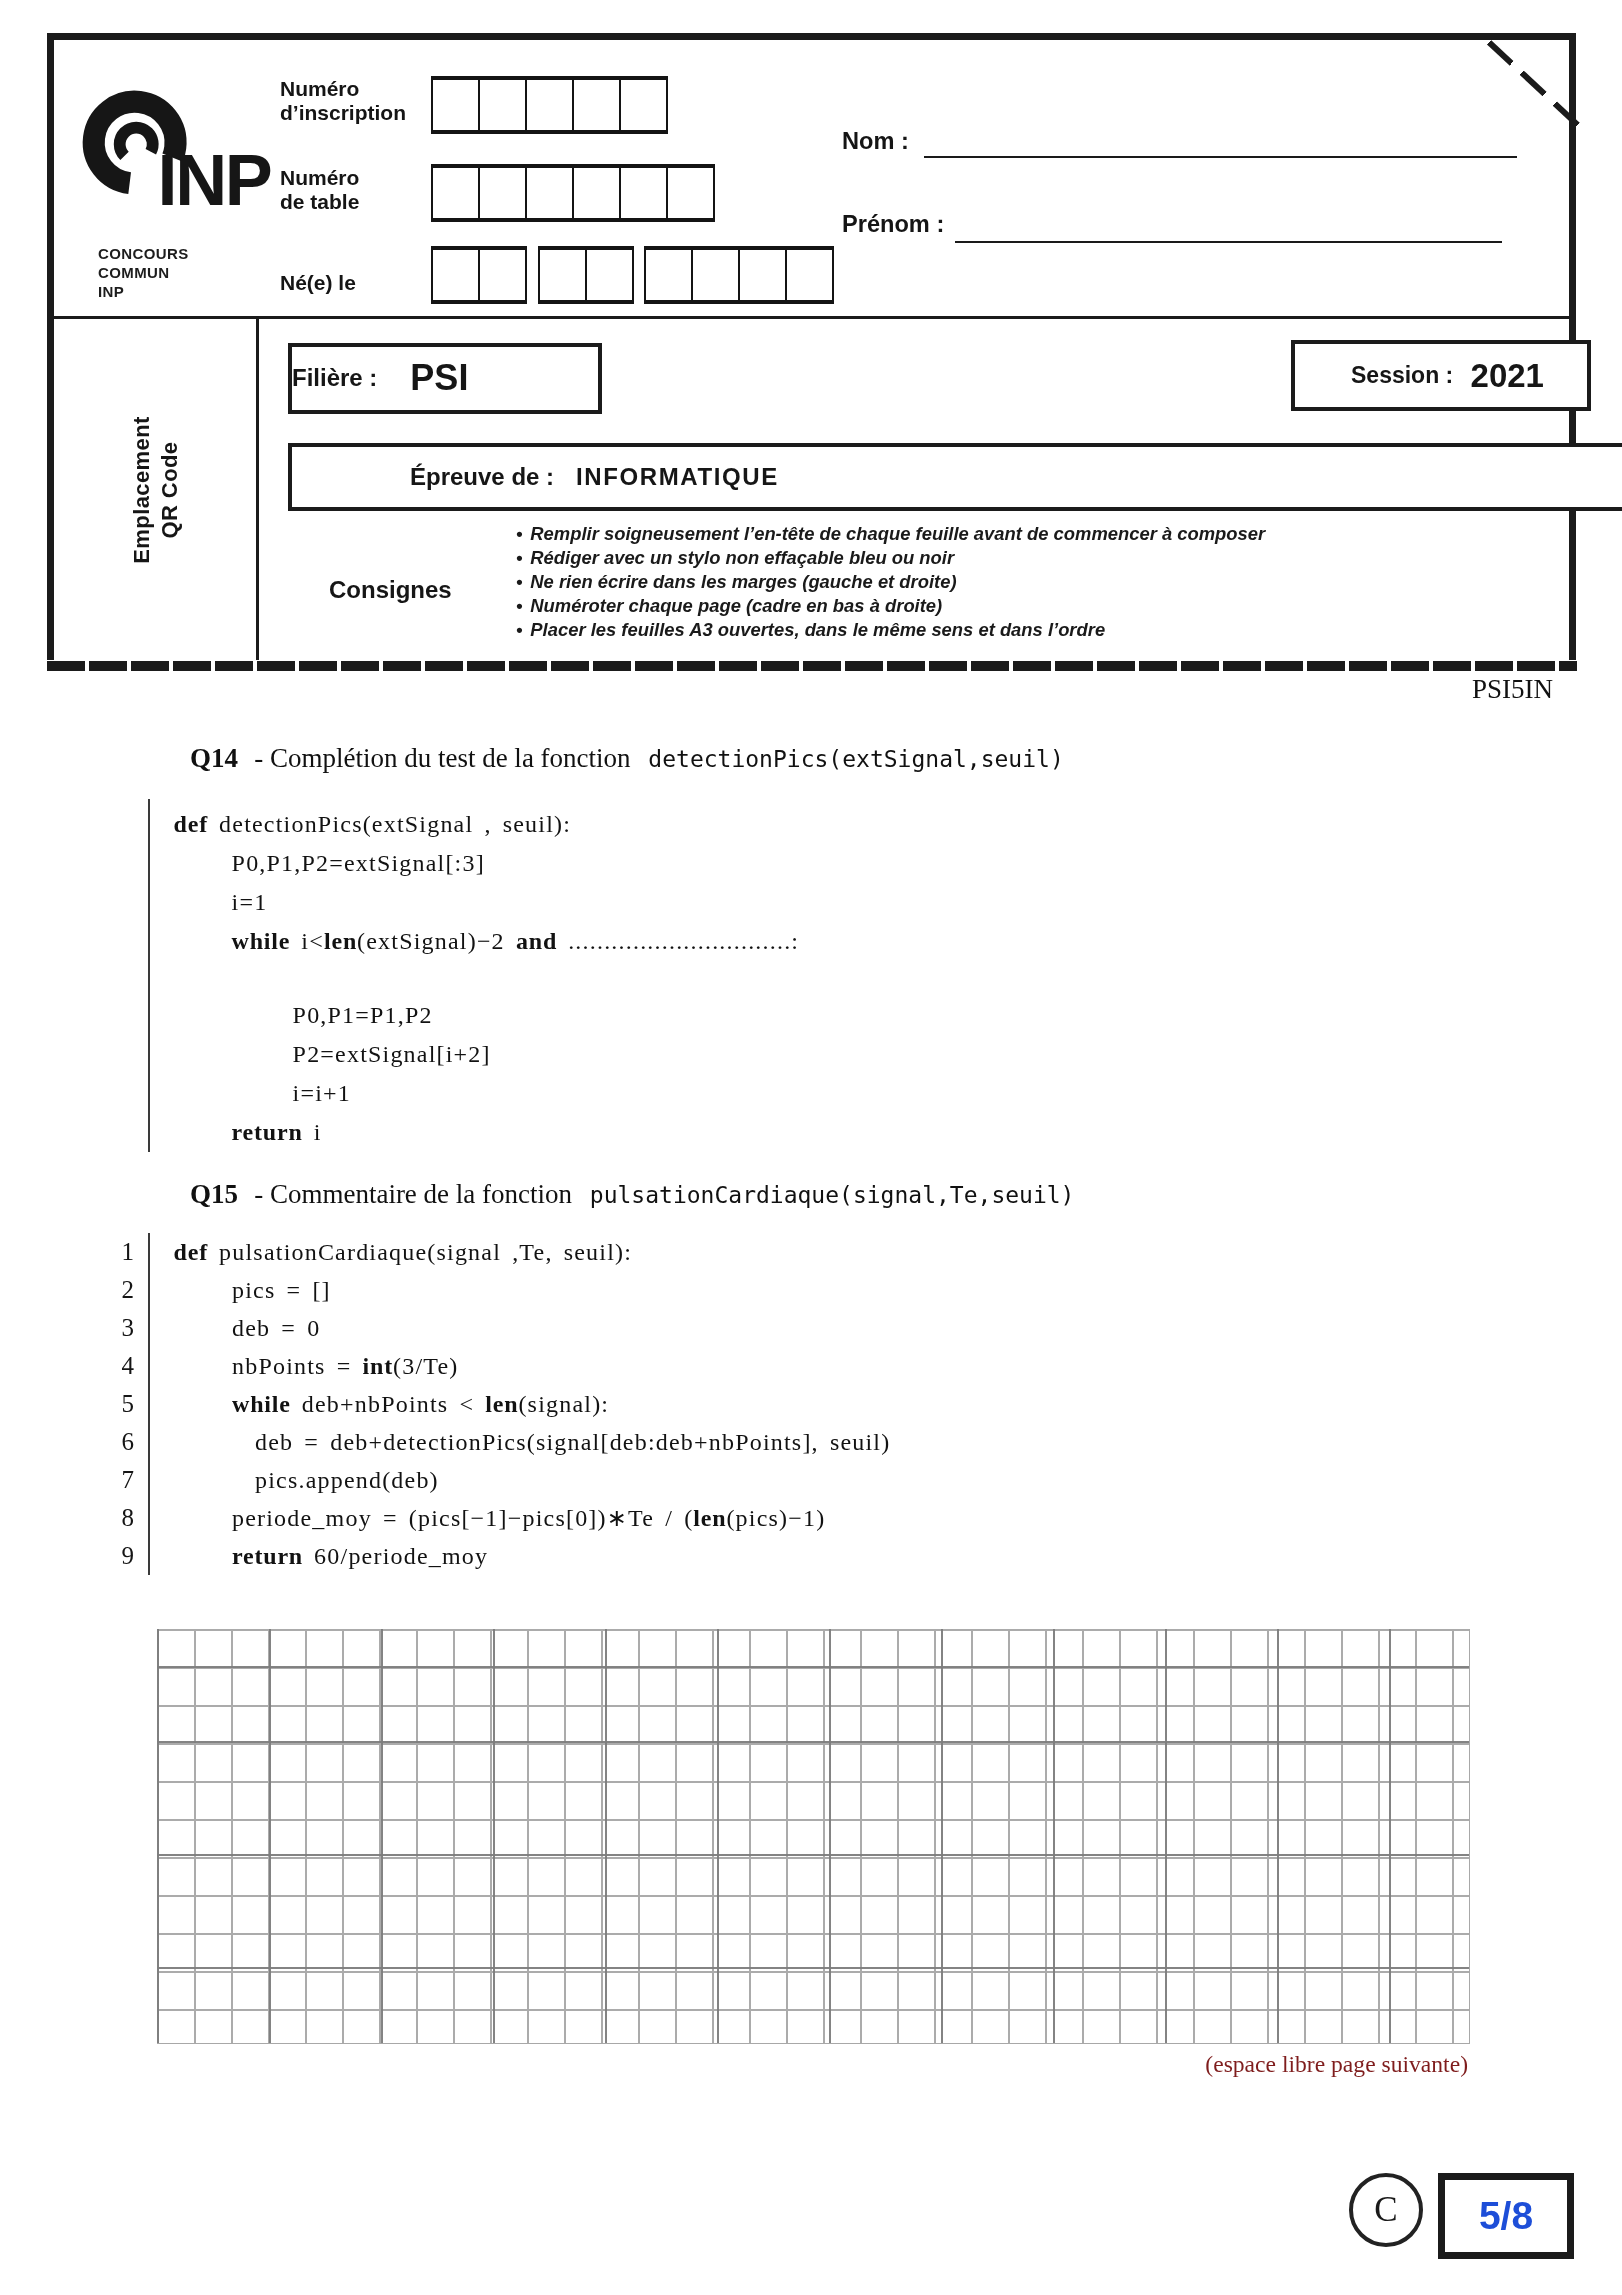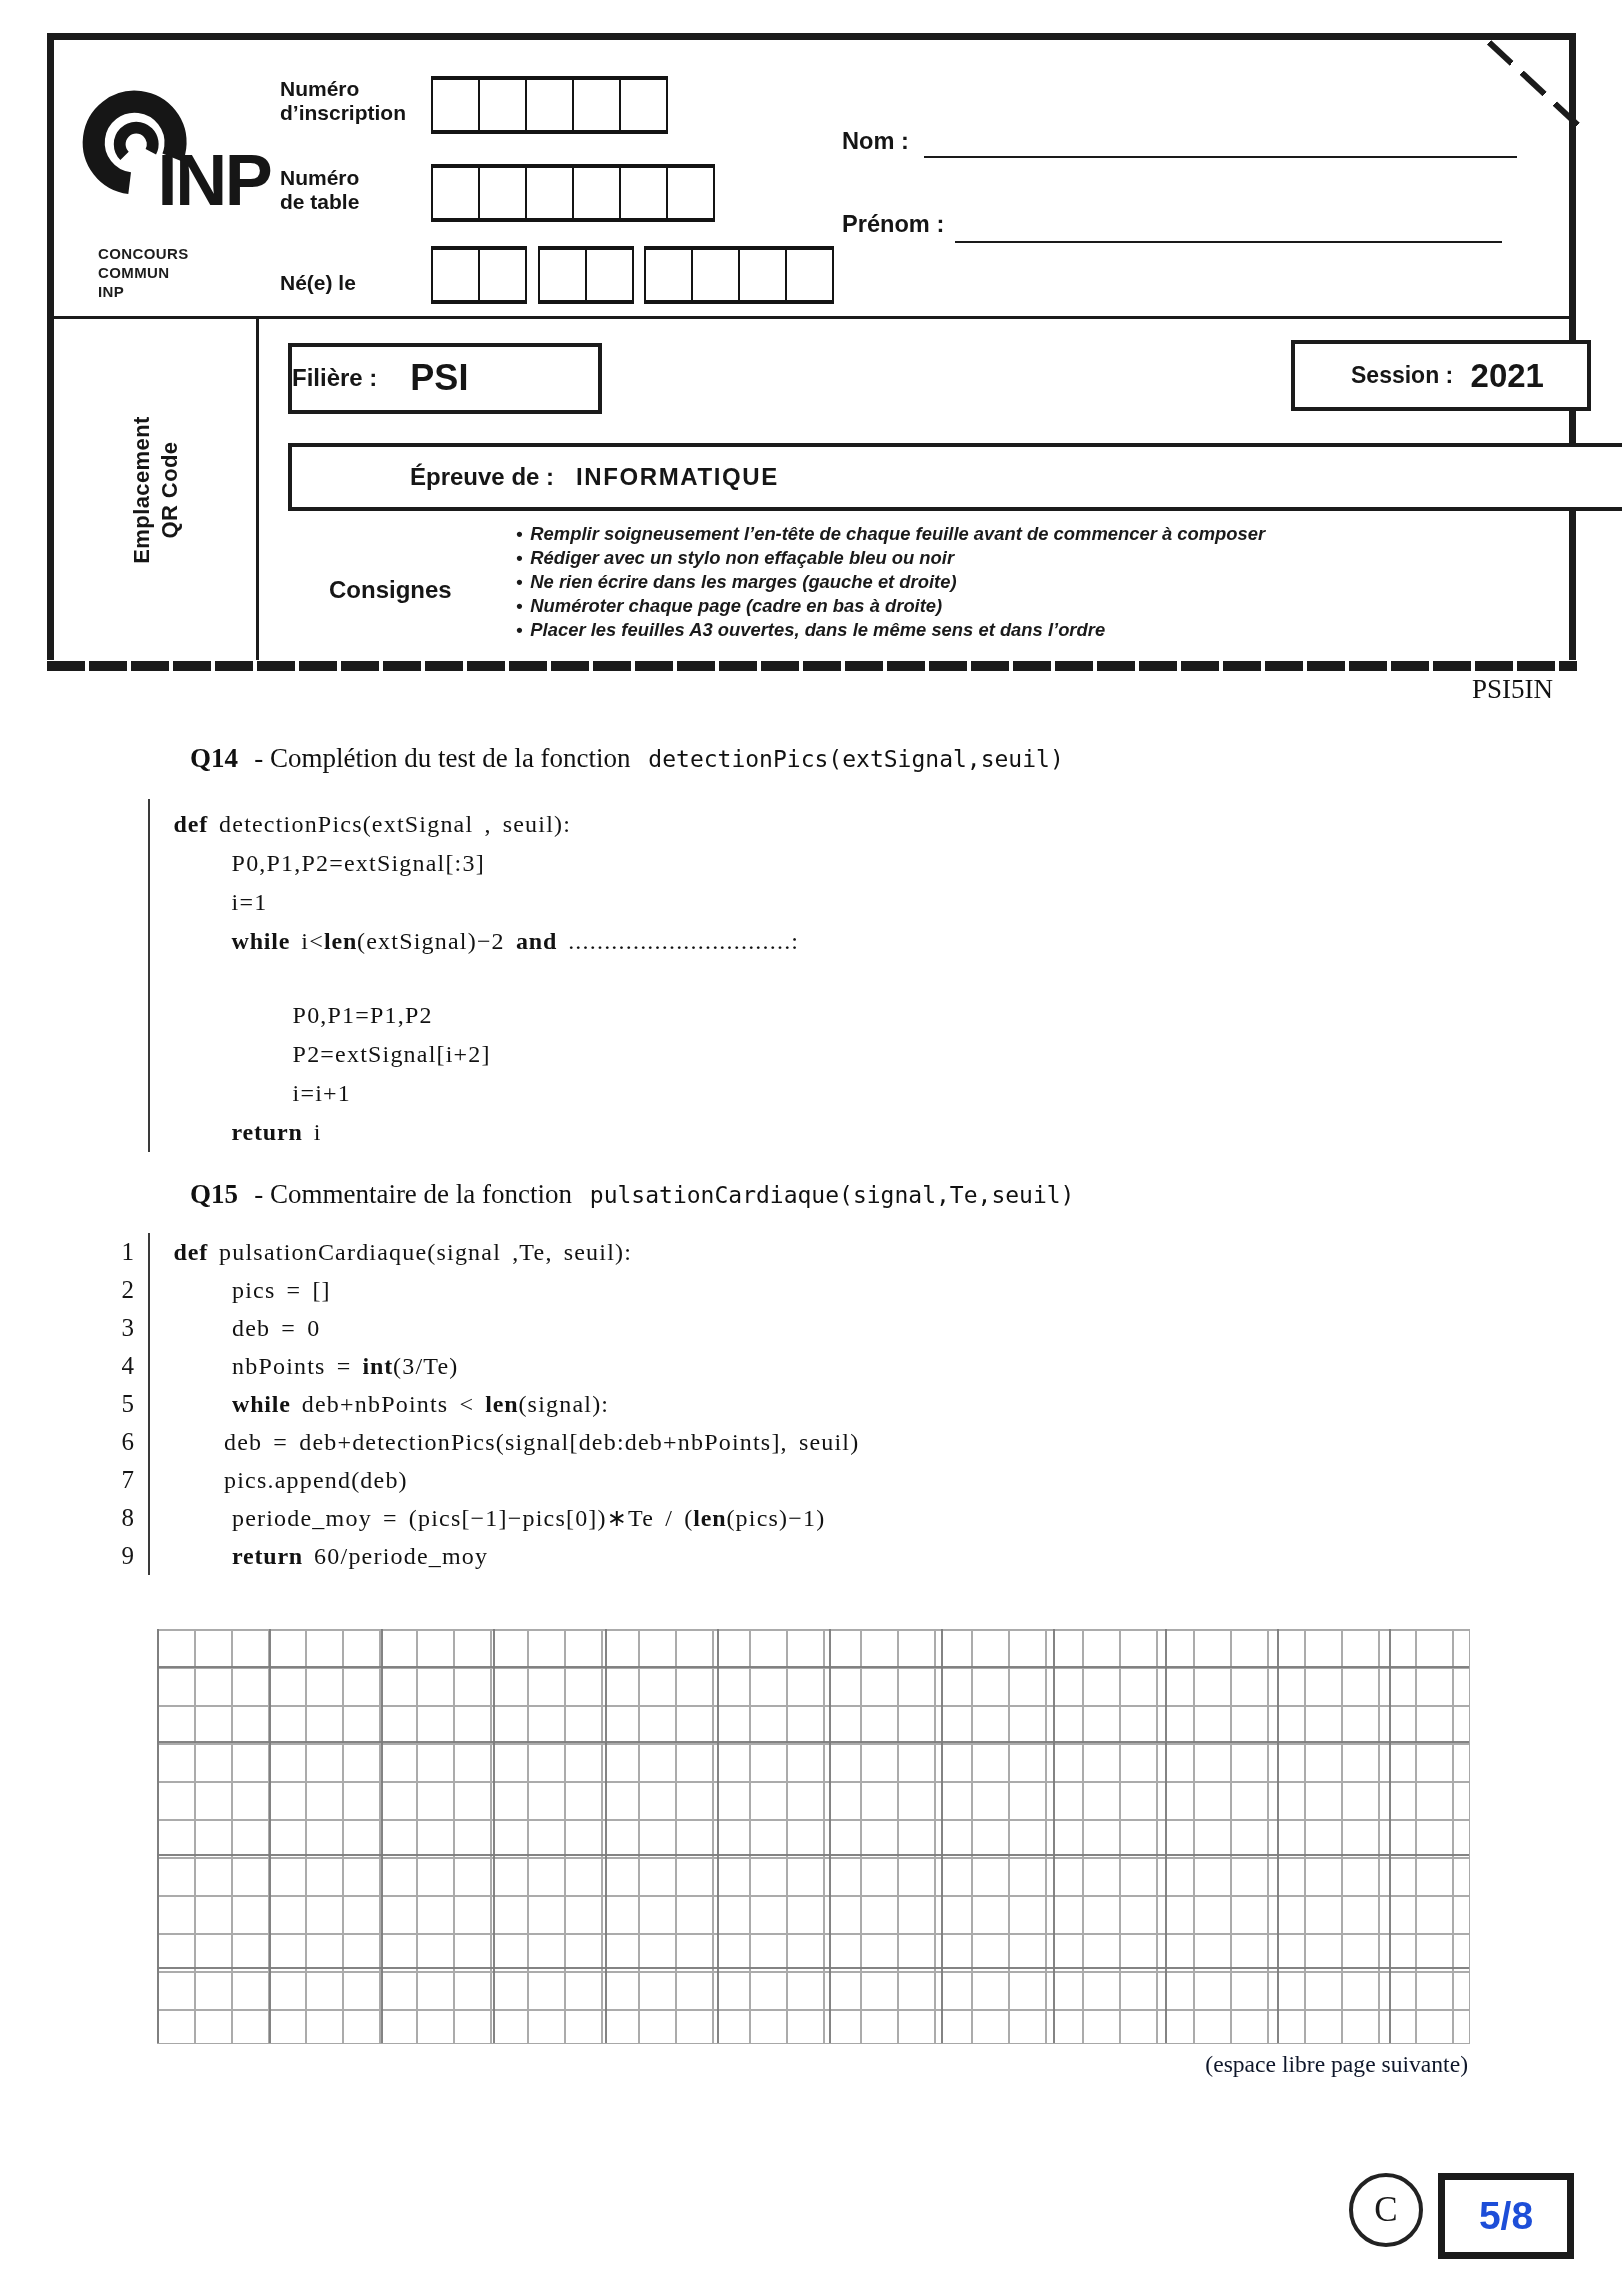--- a/index.html
+++ b/index.html
@@ -78,33 +78,33 @@
   #q14-code .lt.ind1{padding-left:58px;}
   #q14-code .lt.ind2{padding-left:119px;}
   #q14-code .lt.blank{height:35px;}
 
   #q15-code{position:absolute;left:93px;top:1233px;width:1382px;}
   #q15-code .code-row{display:flex;align-items:stretch;line-height:38px;}
   #q15-code .ln{width:41px;text-align:right;padding-right:14px;font-family:"Liberation Serif",serif;
                 font-size:25px;color:#151515;letter-spacing:0;}
   #q15-code .lt{flex:1;border-left:2.4px solid #3a3a3a;padding-left:23.6px;display:block;}
   #q15-code .lt.ind1{padding-left:82px;}
-  #q15-code .lt.ind2{padding-left:74px;}
+  #q15-code .lt.ind2{padding-left:105px;}
 
   
   #answer-grid{position:absolute;left:157px;top:1629px;width:1312px;height:414px;
      border-right:1.6px solid #a8a8a8;border-bottom:1.6px solid #a8a8a8;
      background-image:
        repeating-linear-gradient(to right, rgba(125,125,125,.95) 0 2.4px, transparent 2.4px 112px),
        repeating-linear-gradient(to bottom, rgba(125,125,125,.95) 0 2.4px, transparent 2.4px 113px),
        repeating-linear-gradient(to right, #ababab 0 1.6px, transparent 1.6px 37px),
        repeating-linear-gradient(to bottom, #ababab 0 1.6px, transparent 1.6px 38px);
      background-position:0 0,0 112px,0 0,0 0;}
 
-  #free-space-note{position:absolute;right:155px;top:2051px;font-family:"Liberation Serif",serif;font-size:23.6px;color:#0f172a;}
+  #free-space-note{position:absolute;right:155px;top:2051px;font-family:"Liberation Serif",serif;font-size:23.6px;color:#7f1d1d;}
 
   
   #corrector-circle{position:absolute;left:1349px;top:2173px;width:66px;height:66px;border:4.7px solid #222;
      border-radius:50%;display:flex;align-items:center;justify-content:center;
      font-family:"Liberation Serif",serif;font-size:35px;color:#1a1a1a;}
   #page-number-box{position:absolute;left:1438px;top:2173px;width:122px;height:72px;border:7px solid #1b1b1b;
      display:flex;align-items:center;justify-content:center;font-size:39px;font-weight:800;color:#1d4ed8;}
 </style>
 </head>
 <body>

